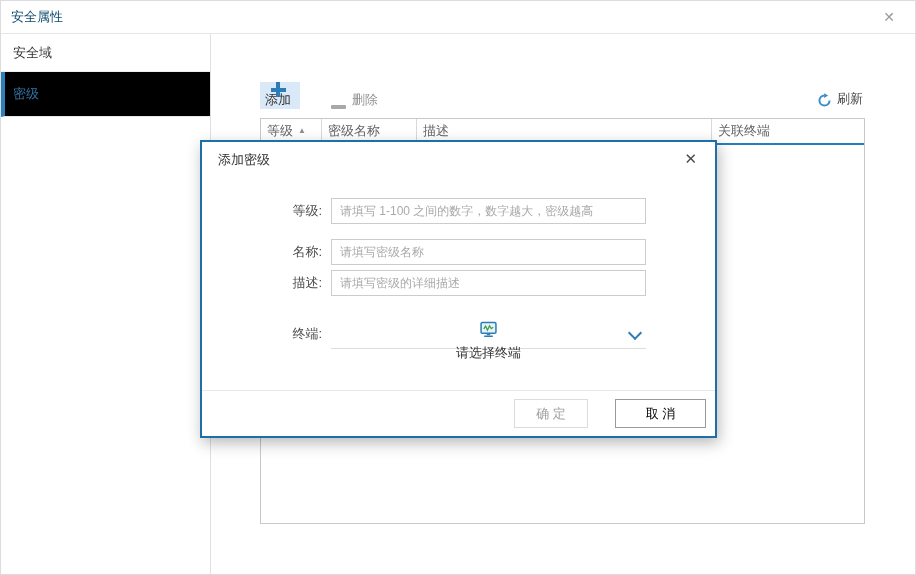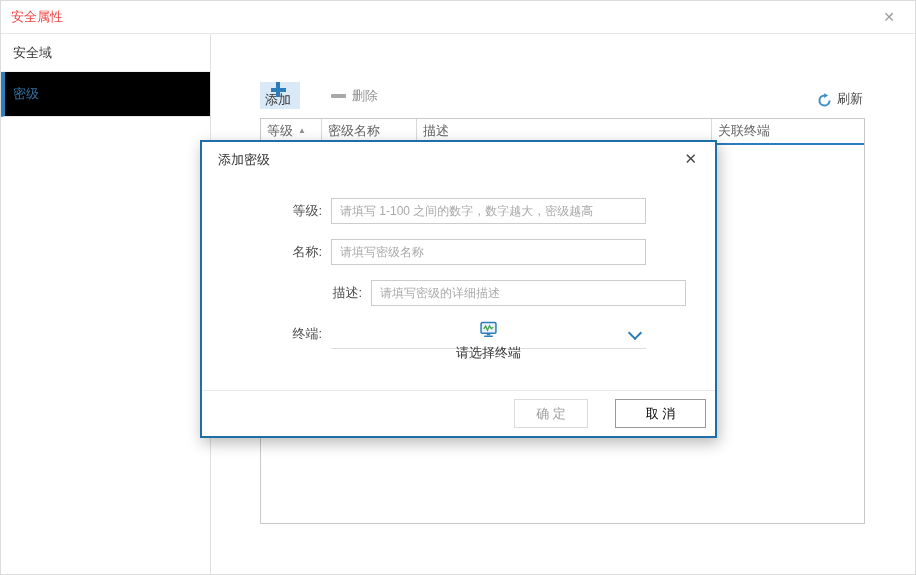--- a/index.html
+++ b/index.html
@@ -5,34 +5,34 @@
   html,body{margin:0;padding:0;}
   body{
     width:916px;height:575px;position:relative;overflow:hidden;
     background:#fff;color:#333;
     font-family:"Liberation Sans","DejaVu Sans",sans-serif;font-size:13px;
   }
   .window{position:absolute;inset:0;border:1px solid #dcdcdc;box-sizing:border-box;background:#fff;}
 
   
   .titlebar{position:absolute;left:0;top:0;right:0;height:32px;border-bottom:1px solid #e6e6e6;background:#fff;}
-  .titlebar .title{position:absolute;left:10px;top:0;line-height:32px;color:#ef4444;}
+  .titlebar .title{position:absolute;left:10px;top:0;line-height:32px;color:#0c4a6e;}
   .titlebar .close{position:absolute;right:14px;top:0;width:24px;line-height:32px;text-align:center;color:#9a9a9a;font-size:14px;cursor:pointer;}
 
   
   .sidebar{position:absolute;left:0;top:33px;bottom:0;width:210px;background:#fff;border-right:1px solid #e0e0e0;box-sizing:border-box;}
   .side-item{position:relative;height:37px;line-height:37px;padding-left:12px;border-bottom:1px solid #efefef;color:#333;cursor:pointer;}
   .side-item.selected{height:44px;line-height:44px;background:#000000;color:#3472a3;border-left:4px solid #2e7fba;padding-left:8px;border-bottom:1px solid #e9e9e9;}
 
   
   .btn-add{position:absolute;left:259px;top:81px;height:27px;display:flex;align-items:center;gap:6px;padding:0 9px 0 5px;background:#d9e9f7;cursor:pointer;flex-direction:column;}
   .icon-plus{position:relative;width:15px;height:15px;display:inline-block;}
   .icon-plus::before{content:'';position:absolute;left:5.5px;top:0;width:4px;height:15px;background:#2b7cb9;}
   .icon-plus::after{content:'';position:absolute;top:5.5px;left:0;width:15px;height:4px;background:#2b7cb9;}
-  .btn-del{position:absolute;left:324px;top:81px;height:27px;display:flex;align-items:center;gap:6px;padding:0 6px;color:#929292;cursor:pointer;}
+  .btn-del{position:absolute;left:324px;top:81px;height:27px;display:flex;align-items:flex-end;gap:6px;padding:0 6px;color:#929292;cursor:pointer;}
   .icon-minus{display:inline-block;width:15px;height:4px;background:#a8a8a8;border-radius:1px;}
   .btn-refresh{position:absolute;right:52px;top:82px;height:25px;display:flex;align-items:flex-end;gap:5px;color:#444;cursor:pointer;}
 
   
   .table{position:absolute;left:259px;top:117px;width:605px;height:406px;border:1px solid #c9c9c9;box-sizing:border-box;background:#fff;}
   .thead{display:flex;height:24px;border-bottom:2px solid #2b7cb9;}
   .th{box-sizing:border-box;line-height:23px;padding-left:6px;color:#636363;border-right:1px solid #d9d9d9;white-space:nowrap;cursor:pointer;}
   .th.c1{width:61px;}
   .th.c2{width:95px;}
   .th.c3{width:295px;}
@@ -116,21 +116,21 @@
     <div class="form-row" style="top:56px;">
       <span class="form-label">等级:</span>
       <input class="form-input" type="text" placeholder="请填写 1-100 之间的数字，数字越大，密级越高" style="">
     </div>
 
     <div class="form-row" style="top:97px;">
       <span class="form-label">名称:</span>
       <input class="form-input" type="text" placeholder="请填写密级名称" style="">
     </div>
 
-    <div class="form-row" style="top:138px;margin-left:40px;">
+    <div class="form-row" style="top:128px;">
       <span class="form-label">描述:</span>
       <input class="form-input" type="text" placeholder="请填写密级的详细描述" style="">
     </div>
 
     <div class="form-row" style="top:179px;">
       <span class="form-label">终端:</span>
       <div class="terminal-select">
         <span style="display:inline-flex;">
           <svg width="17" height="17" viewBox="0 0 16 16">
             <rect x="1" y="1.5" width="14" height="10" rx="1" fill="#e7f2fb" stroke="#2b7cb9" stroke-width="1.4"></rect>

